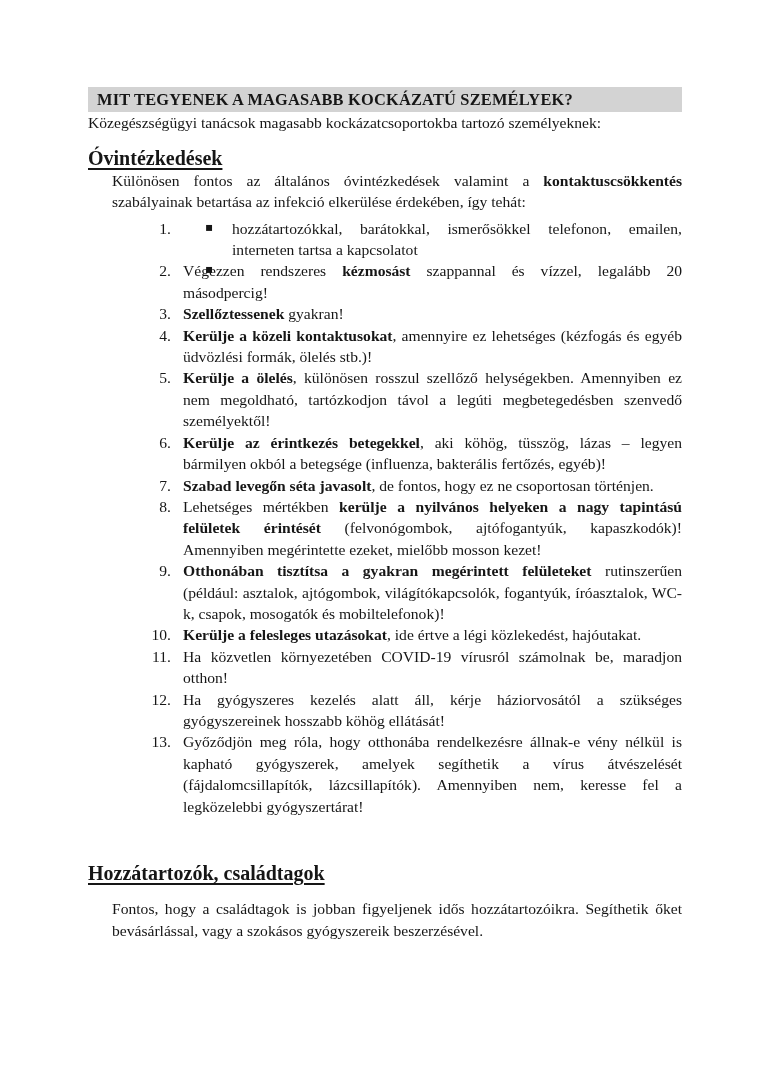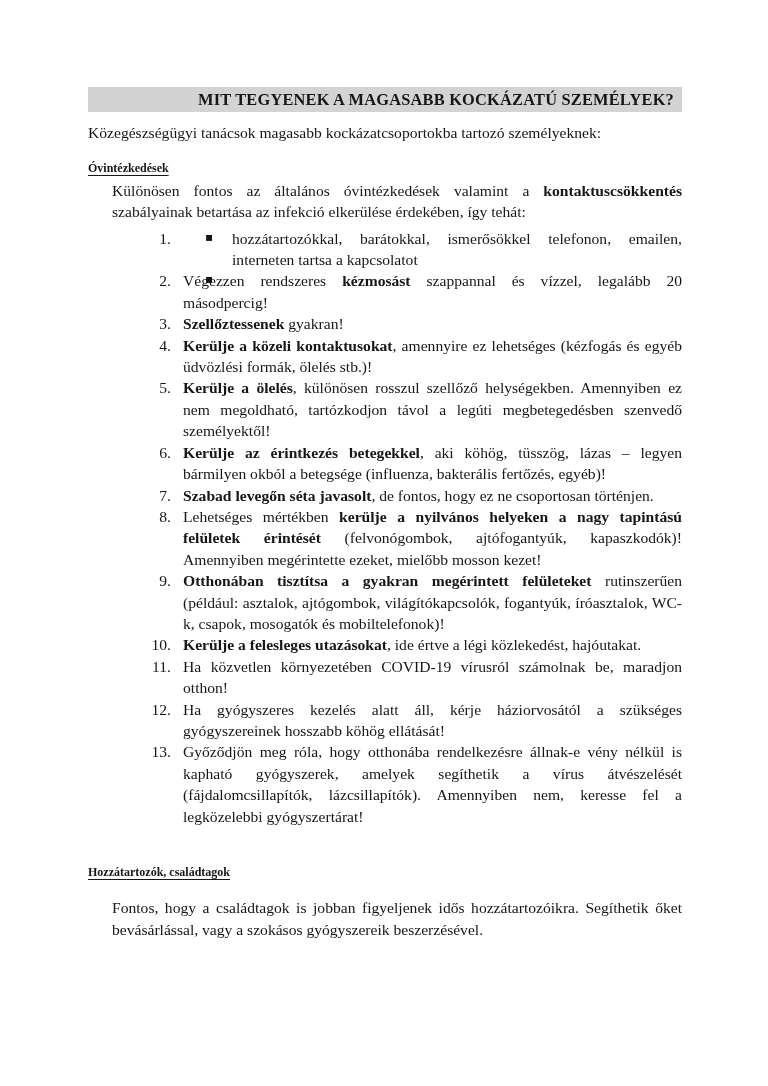--- a/index.html
+++ b/index.html
@@ -15,27 +15,26 @@
     line-height: 21.4px;
     color: #161616;
   }
   .title-bar {
     background: #d3d3d3;
     font-weight: bold;
     font-size: 16.4px;
     line-height: 23px;
     padding: 1px 8px 1px 9px;
     letter-spacing: 0.2px;
-    text-align: right;
   }
-  .subtitle { margin-top: 10px; }
+  .subtitle { }
   .sec-heading {
     margin-top: 15px;
     font-weight: bold;
-    font-size: 12px;
+    font-size: 20px;
     text-decoration: underline;
     text-underline-offset: 3px;
   }
   .para {
     margin-left: 24px;
     text-align: justify;
   }
   .list { margin-top: 5px; }
   .li {
     position: relative;
@@ -55,21 +54,21 @@
     text-align: justify;
   }
   .sub .bullet {
     position: absolute;
     left: 117px;
     top: -1px;
     font-size: 12px;
     font-family: "DejaVu Sans", sans-serif;
   }
   .b { font-weight: bold; }
-  .sec-heading-2 { margin-top: 35px; }
+  .sec-heading-2 { margin-top: 46px; }
   .closing { margin-top: 14px; }
 </style>
 </head>
 <body>
 
 <div class="page">
   <div class="title-bar">MIT TEGYENEK A MAGASABB KOCKÁZATÚ SZEMÉLYEK?</div>
 
   <div class="subtitle">Közegészségügyi tanácsok magasabb kockázatcsoportokba tartozó személyeknek:</div>
 

